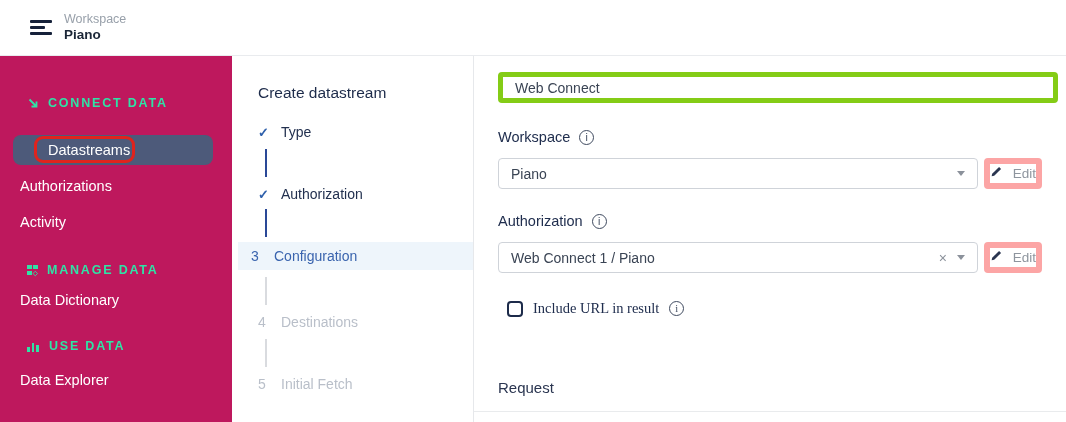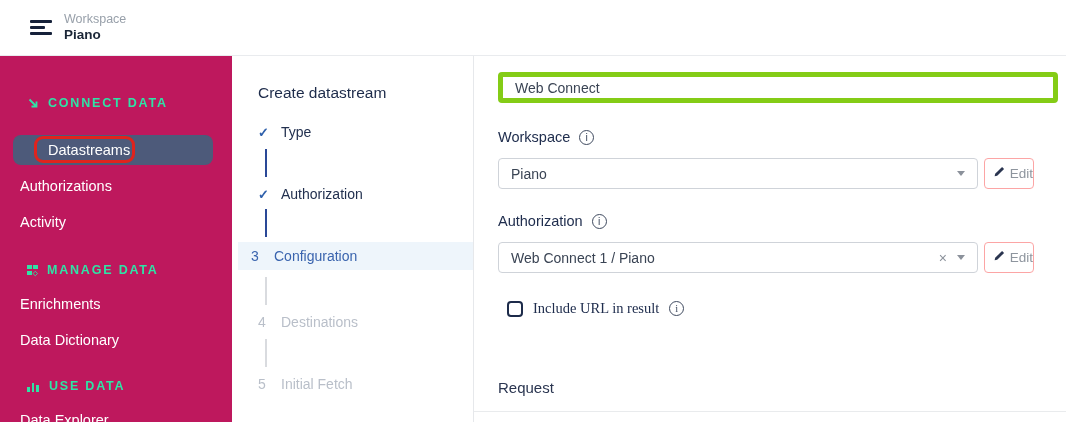--- a/index.html
+++ b/index.html
@@ -66,22 +66,22 @@
   .info-icon { width:15px; height:15px; border:1.3px solid #3f4a5f; border-radius:50%;
                display:flex; align-items:center; justify-content:center;
                font-size:10.5px; color:#3f4a5f; cursor:pointer; }
   .select-row { display:flex; align-items:center; margin-top:13px; gap:6px; }
   .select { width:480px; height:31px; border:1px solid #cfd3d9; border-radius:4px;
             display:flex; align-items:center; padding:0 12px; font-size:14px; color:#3a4454; cursor:pointer; }
   .select .value { flex:1; }
   .clear-x { color:#8b919b; font-size:14px; margin-right:10px; cursor:pointer; }
   .caret { width:0; height:0; border-left:4px solid transparent; border-right:4px solid transparent;
            border-top:5px solid #8b919b; }
-  .edit-btn { height:31px; width:50px; border:1px solid #fca5a5; border-radius:4px; background:#fff;
-              display:flex; align-items:center; justify-content:flex-end; gap:5px;
+  .edit-btn { height:31px; width:58px; border:6px solid #fca5a5; border-radius:4px; background:#fff;
+              display:flex; align-items:center; justify-content:space-between; gap:5px;
               font-size:13.5px; color:#8e959e; cursor:pointer; font-family:"Liberation Sans", sans-serif; }
   .checkbox-row { margin-top:27px; padding-left:9px; display:flex; align-items:center; gap:10px;
                   font-size:14.5px; color:#202e4e;font-family:Liberation Serif, serif; }
   .checkbox { width:16px; height:16px; border:2px solid #1d2b4a; border-radius:4px; background:#fff; cursor:pointer; }
   .request-heading { margin-top:62px; font-size:15px; color:#2a3550; }
   .request-divider { height:1px; background:#e9ebed; margin-top:15px; margin-left:-24px; }
 </style>
 </head>
 <body>
 
@@ -120,23 +120,20 @@
     </div>
 
     <div class="section-header sec2">
       <span class="icon-grid">
           <i></i>
           <i></i>
           <i></i>
           <i class="diamond"></i>
         </span>
       <span>MANAGE DATA</span>
-    </div>
-    <div class="side-item first">
-      <span>Enrichments</span>
     </div>
     <div class="side-item">
       <span>Data Dictionary</span>
     </div>
 
     <div class="section-header sec3">
       <span class="icon-bars">
           <i></i>
           <i></i>
           <i></i>

